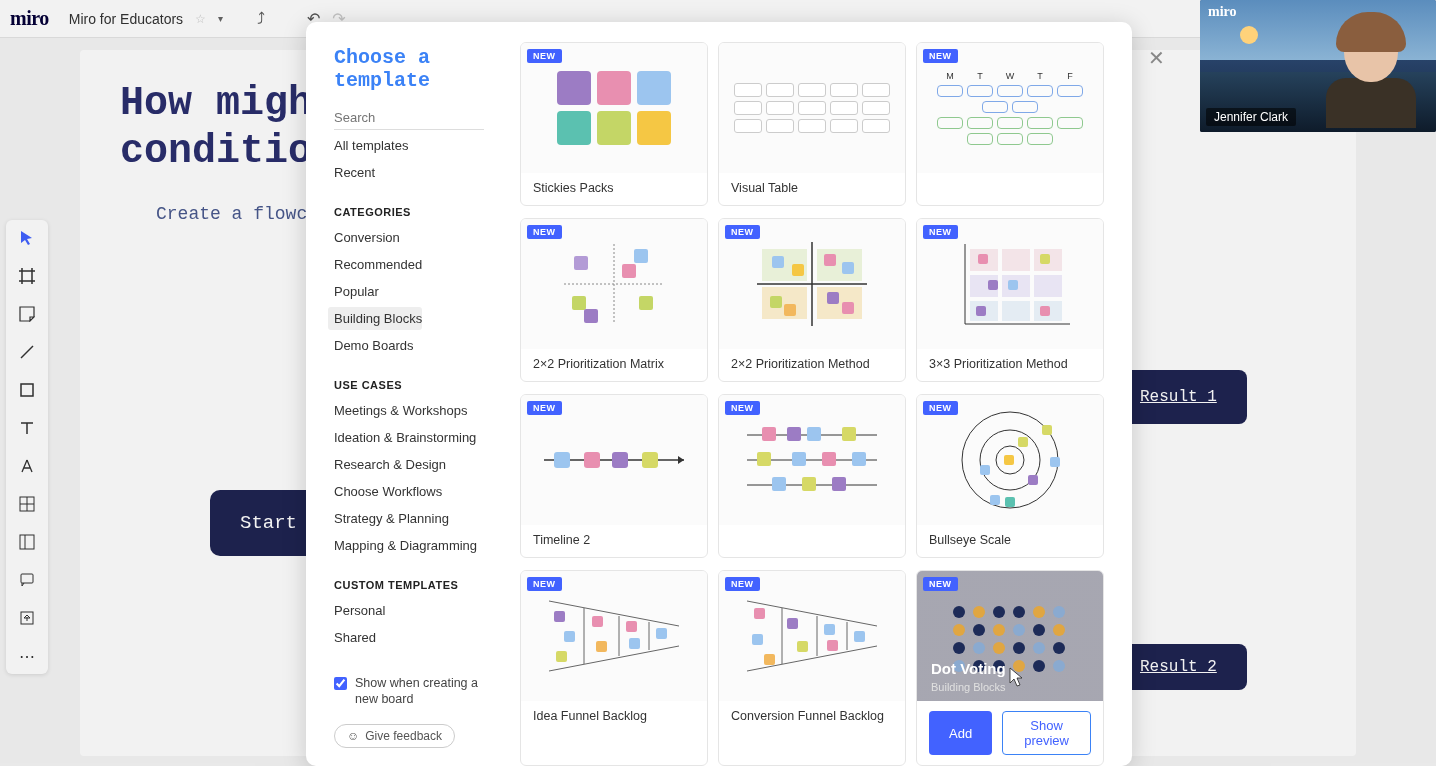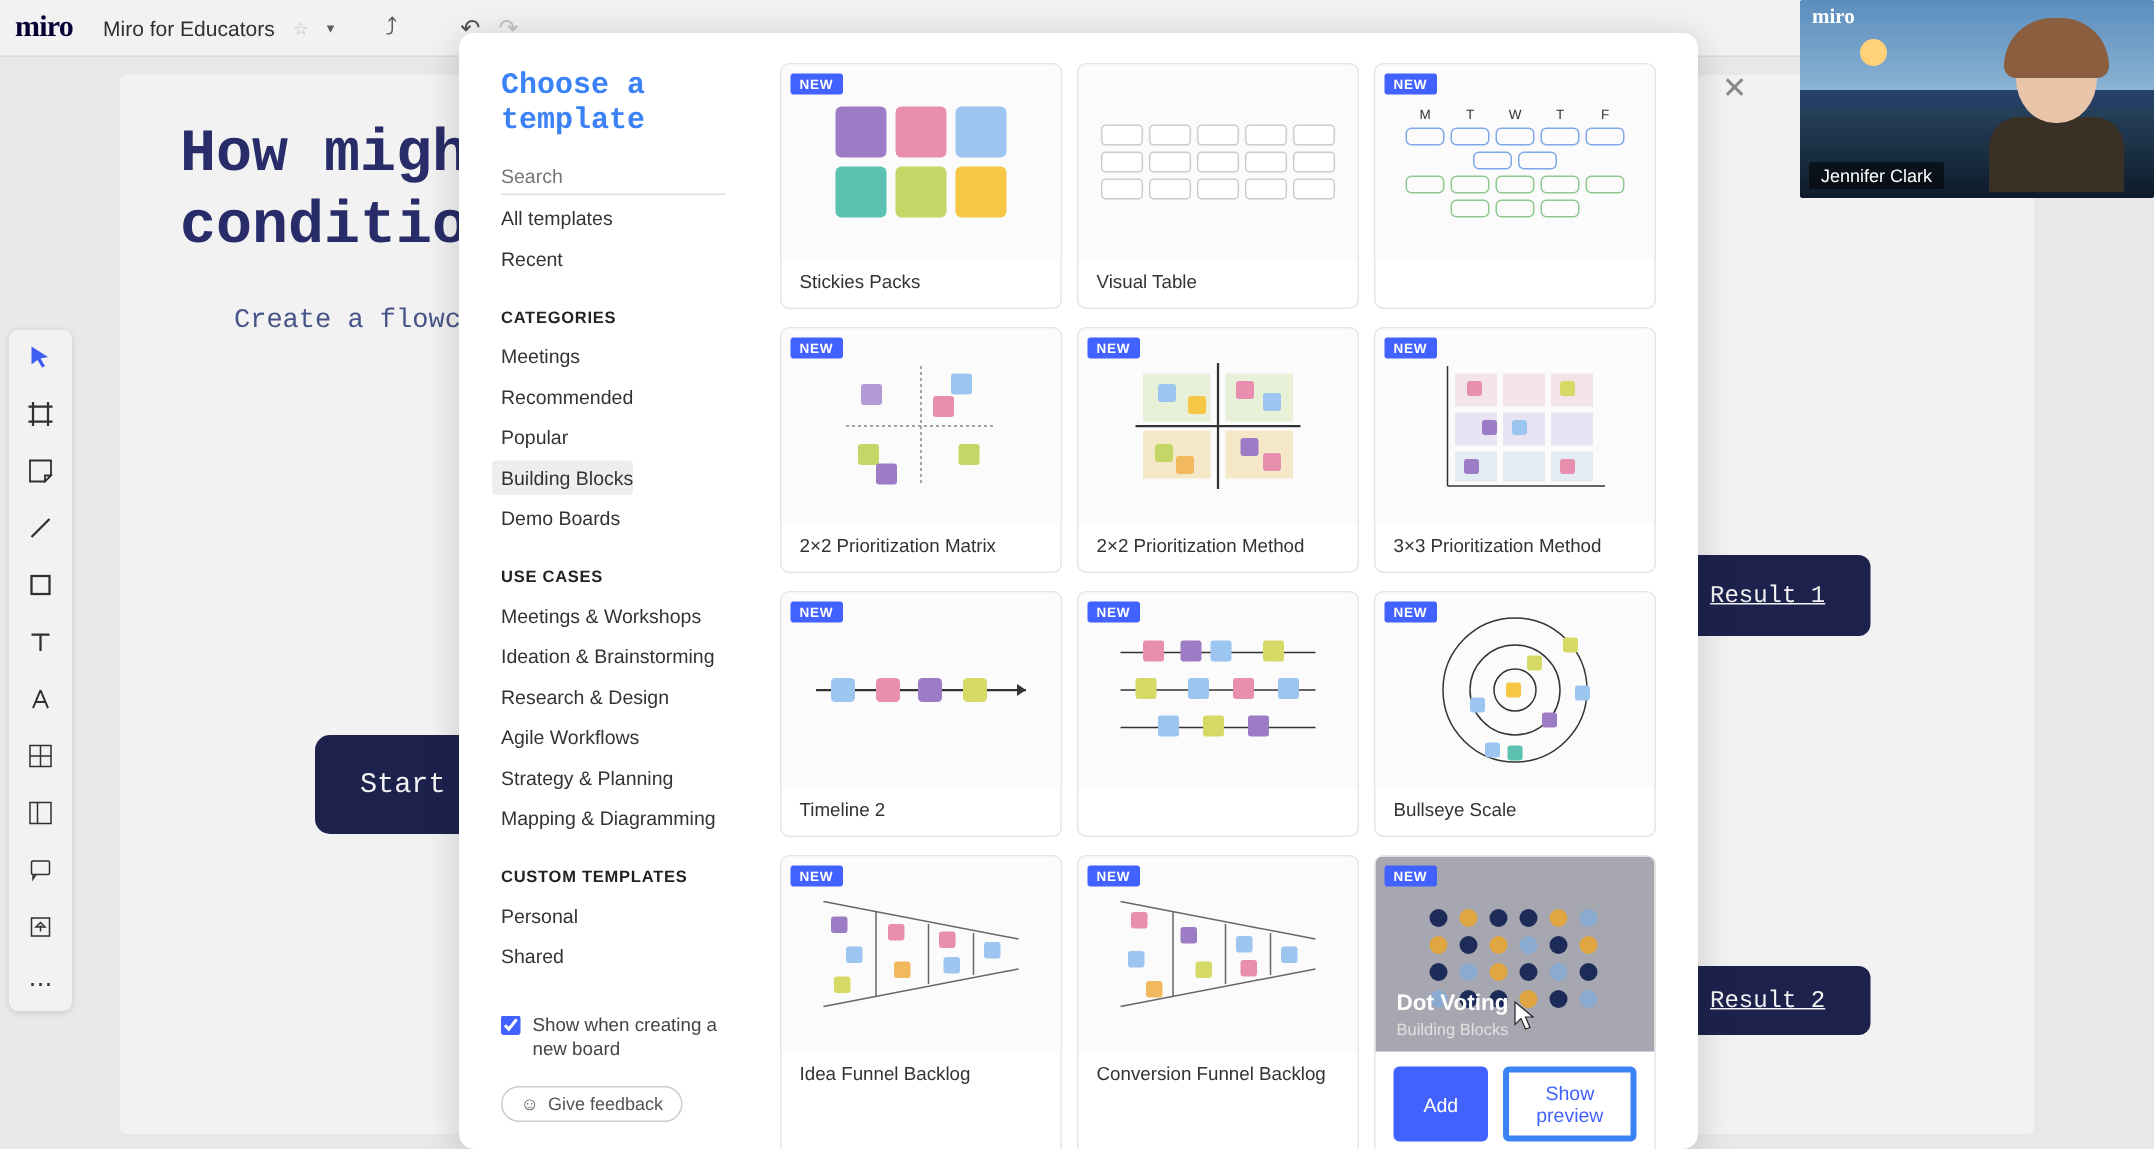--- a/index.html
+++ b/index.html
@@ -47,21 +47,21 @@
 .card .thumb { height: 130px; background: #fbfbfb; position: relative; display: flex; align-items: center; justify-content: center; }
 .card .title { padding: 8px 12px 10px; font-size: 12.5px; color: #333; }
 .new-badge { position: absolute; top: 6px; left: 6px; background: #4262ff; color: #fff; font-size: 9px; font-weight: 700; padding: 2px 6px; border-radius: 2px; letter-spacing: 0.5px; }
 
 
 .card.hover .thumb { background: linear-gradient(rgba(30,30,50,0.35), rgba(30,30,50,0.35)), #f0f0f5; color:#fff; }
 .card.hover .overlay-title { position: absolute; left: 14px; bottom: 24px; color: #fff; font-weight: 600; font-size: 15px; }
 .card.hover .overlay-sub { position: absolute; left: 14px; bottom: 8px; color: #e0e0e0; font-size: 11px; }
 .card.hover .actions { display: flex; gap: 10px; padding: 10px 12px; }
 .card.hover .add-btn { background: #4262ff; color: #fff; border: none; padding: 6px 20px; border-radius: 4px; font-size: 13px; cursor: pointer; }
-.card.hover .prev-btn { background: #fff; color: #4262ff; border: 4px solid #3b82f6; padding: 6px 14px; border-radius: 4px; font-size: 13px; cursor: pointer; }
+.card.hover .prev-btn { background: #fff; color: #4262ff; border: 1px solid #3b82f6; padding: 6px 14px; border-radius: 4px; font-size: 13px; cursor: pointer; }
 .cursor-arrow { position: absolute; bottom: 12px; left: 90px; color: #fff; }
 
 
 .stickies-thumb { display: grid; grid-template-columns: repeat(3, 34px); grid-template-rows: repeat(2, 34px); gap: 6px; }
 .sq { border-radius:4px; }
 .table-thumb { display: grid; grid-template-columns: repeat(5, 28px); grid-template-rows: repeat(3, 14px); gap: 4px; }
 .table-thumb div { border:1px solid #ccc; border-radius:3px; background:#fff; }
 .agenda-thumb { display:flex; flex-direction:column; gap:4px; align-items:center; }
 .agenda-row { display:flex; gap:4px; }
 .agenda-row span { font-size:9px; width:26px; text-align:center; color:#333; }
@@ -174,31 +174,31 @@
 <div class="modal-wrap">
   <div class="modal">
 
     <div class="m-side">
       <h2>Choose a template</h2>
       <input class="search" placeholder="Search" style="">
       <span class="side-link">All templates</span>
       <span class="side-link">Recent</span>
 
       <div class="side-head">CATEGORIES</div>
-      <span class="side-link">Meetings</span>
+      <span class="side-link">Conversion</span>
       <span class="side-link">Recommended</span>
       <span class="side-link">Popular</span>
       <span class="side-link selected">Building Blocks</span><br>
       <span class="side-link">Demo Boards</span>
 
       <div class="side-head">USE CASES</div>
       <span class="side-link">Meetings &amp; Workshops</span>
       <span class="side-link">Ideation &amp; Brainstorming</span>
       <span class="side-link">Research &amp; Design</span>
-      <span class="side-link">Agile Workflows</span>
+      <span class="side-link">Choose Workflows</span>
       <span class="side-link">Strategy &amp; Planning</span>
       <span class="side-link">Mapping &amp; Diagramming</span>
 
       <div class="side-head">CUSTOM TEMPLATES</div>
       <span class="side-link">Personal</span>
       <span class="side-link">Shared</span>
 
       <label class="check-row">
         <input type="checkbox" checked="" style="">
         <span>Show when creating a new board</span>

